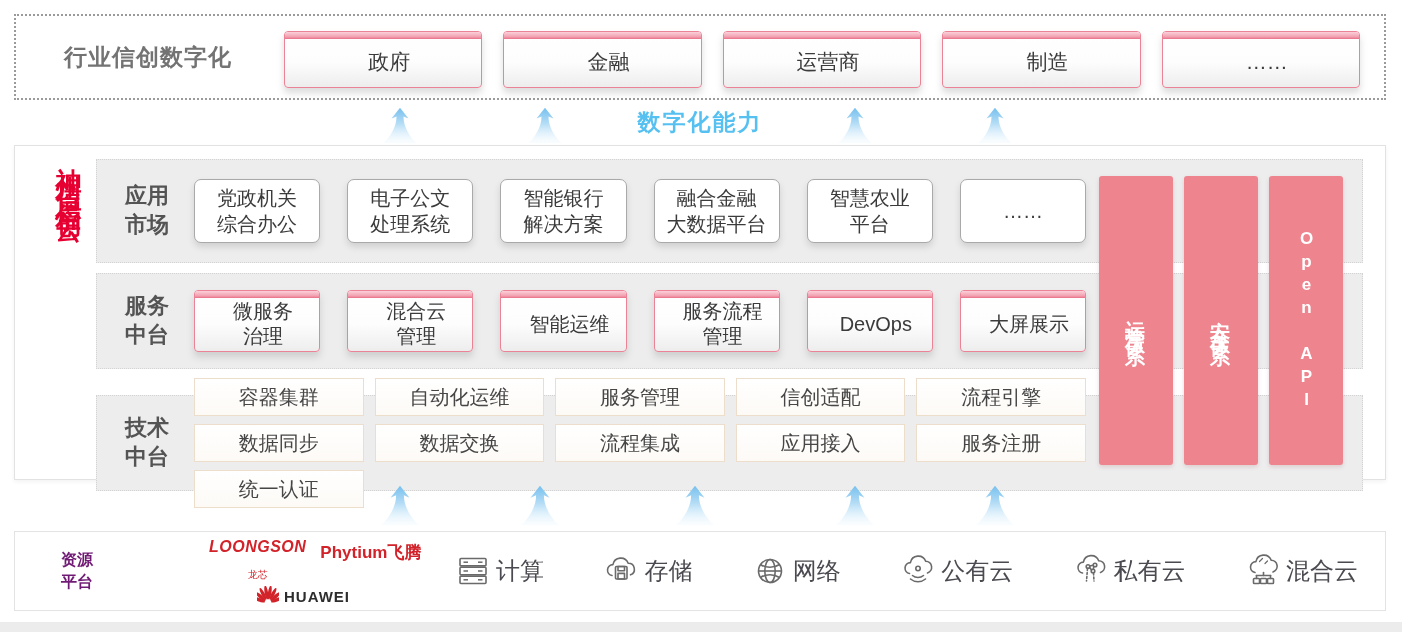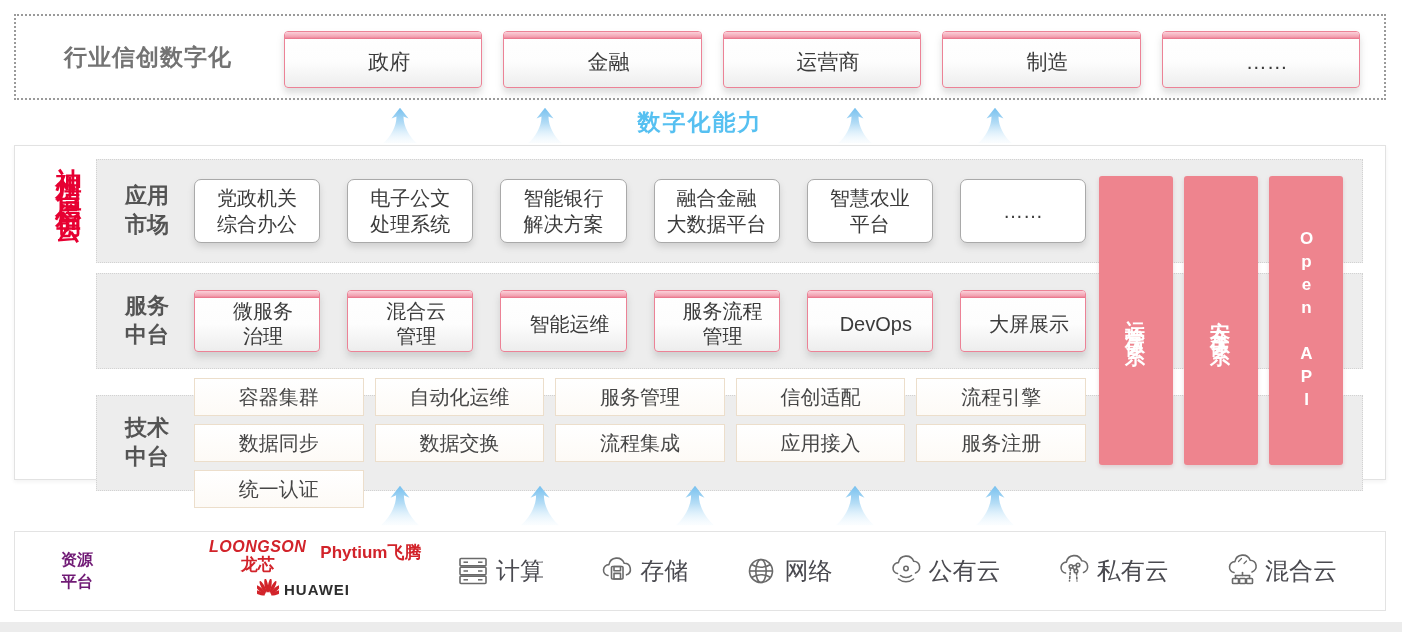--- a/index.html
+++ b/index.html
@@ -106,26 +106,26 @@
     border:1px solid #e3e3e3;box-sizing:border-box;background:#fff;
   }
   .res-title{
     position:absolute;left:46px;top:50%;transform:translateY(-50%);
     font-size:16px;font-weight:bold;color:#701a75;line-height:1.35;text-align:center;
   }
   .vendors{position:absolute;left:194px;top:7px;width:250px;}
   .vendor-line1{display:flex;align-items:flex-start;gap:14px;}
   .loongson-wrap{display:flex;flex-direction:column;align-items:center;line-height:1;}
   .loongson-en{font-style:italic;font-weight:800;color:#d2232a;font-size:16px;letter-spacing:.5px;}
-  .loongson-cn{font-size:17px;font-weight:bold;color:#d2232a;margin-top:1px;}
+  .loongson-cn{font-size:10px;font-weight:normal;color:#d2232a;margin-top:15px;}
   .phytium{font-weight:bold;color:#d2232a;font-size:17px;margin-top:2px;}
   .huawei-wrap{display:flex;align-items:center;gap:5px;margin-top:6px;margin-left:48px;}
   .huawei-text{font-weight:bold;color:#2d2d2d;font-size:15px;letter-spacing:1px;}
   .res-items{
-    position:absolute;left:440px;right:48px;top:0;height:100%;
+    position:absolute;left:440px;right:27px;top:0;height:100%;
     display:flex;justify-content:space-between;
   }
   .res-item{display:flex;align-items:center;gap:5px;}
   .res-item .lbl{font-size:24px;color:#4a4a50;}
   .res-item svg{display:block;}
 
   .bottom-strip{
     position:absolute;left:0;top:622px;width:1402px;height:10px;background:#ececec;
   }
 </style>

